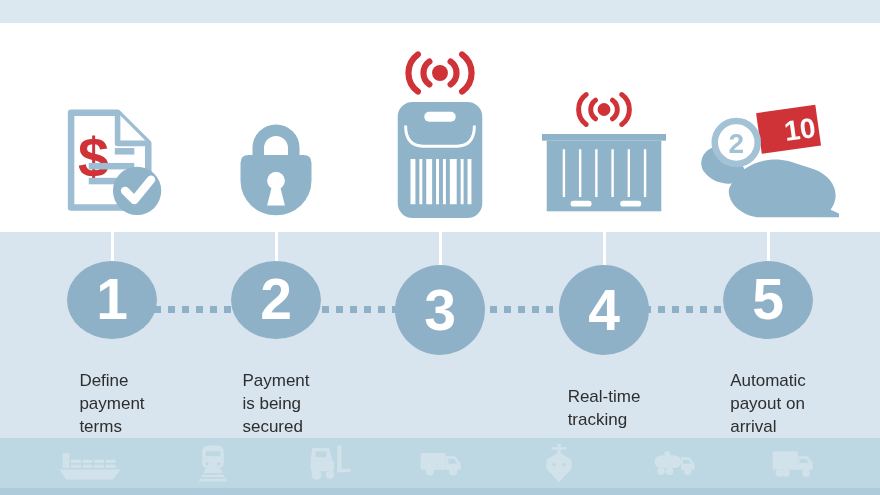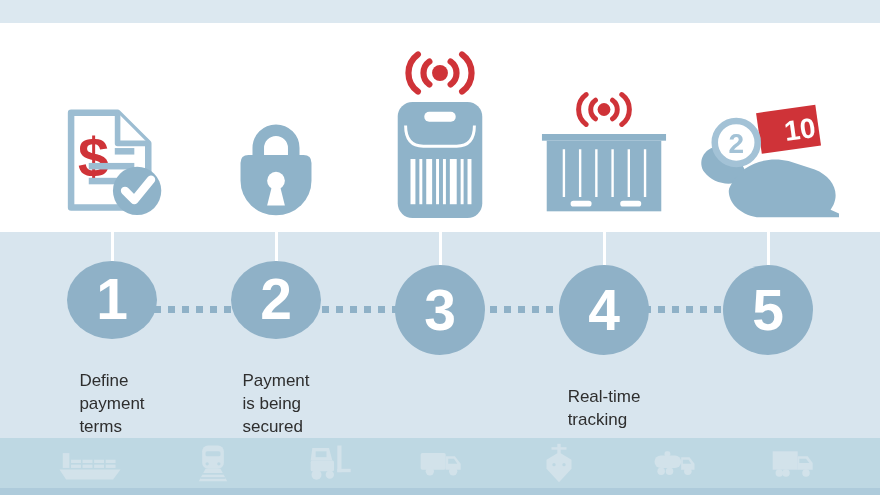--- a/index.html
+++ b/index.html
@@ -182,20 +182,23 @@
           </div>
         <div class="step-label">Real-time
 tracking</div>
       </div>
 
       <div class="step-col">
         <div class="v-connector"></div>
         <div class="step-circle">
             <span>5</span>
           </div>
+        <div class="step-label">Automatic
+payout on
+arrival</div>
       </div>
 
     </div>
   </div>
 
   <div class="bottom-strip">
 
     <svg width="66" height="40" viewBox="0 0 80 48">
       <g class="f-transport">
         <path d="M3 32 H77 L68 44 H11 Z"></path>

